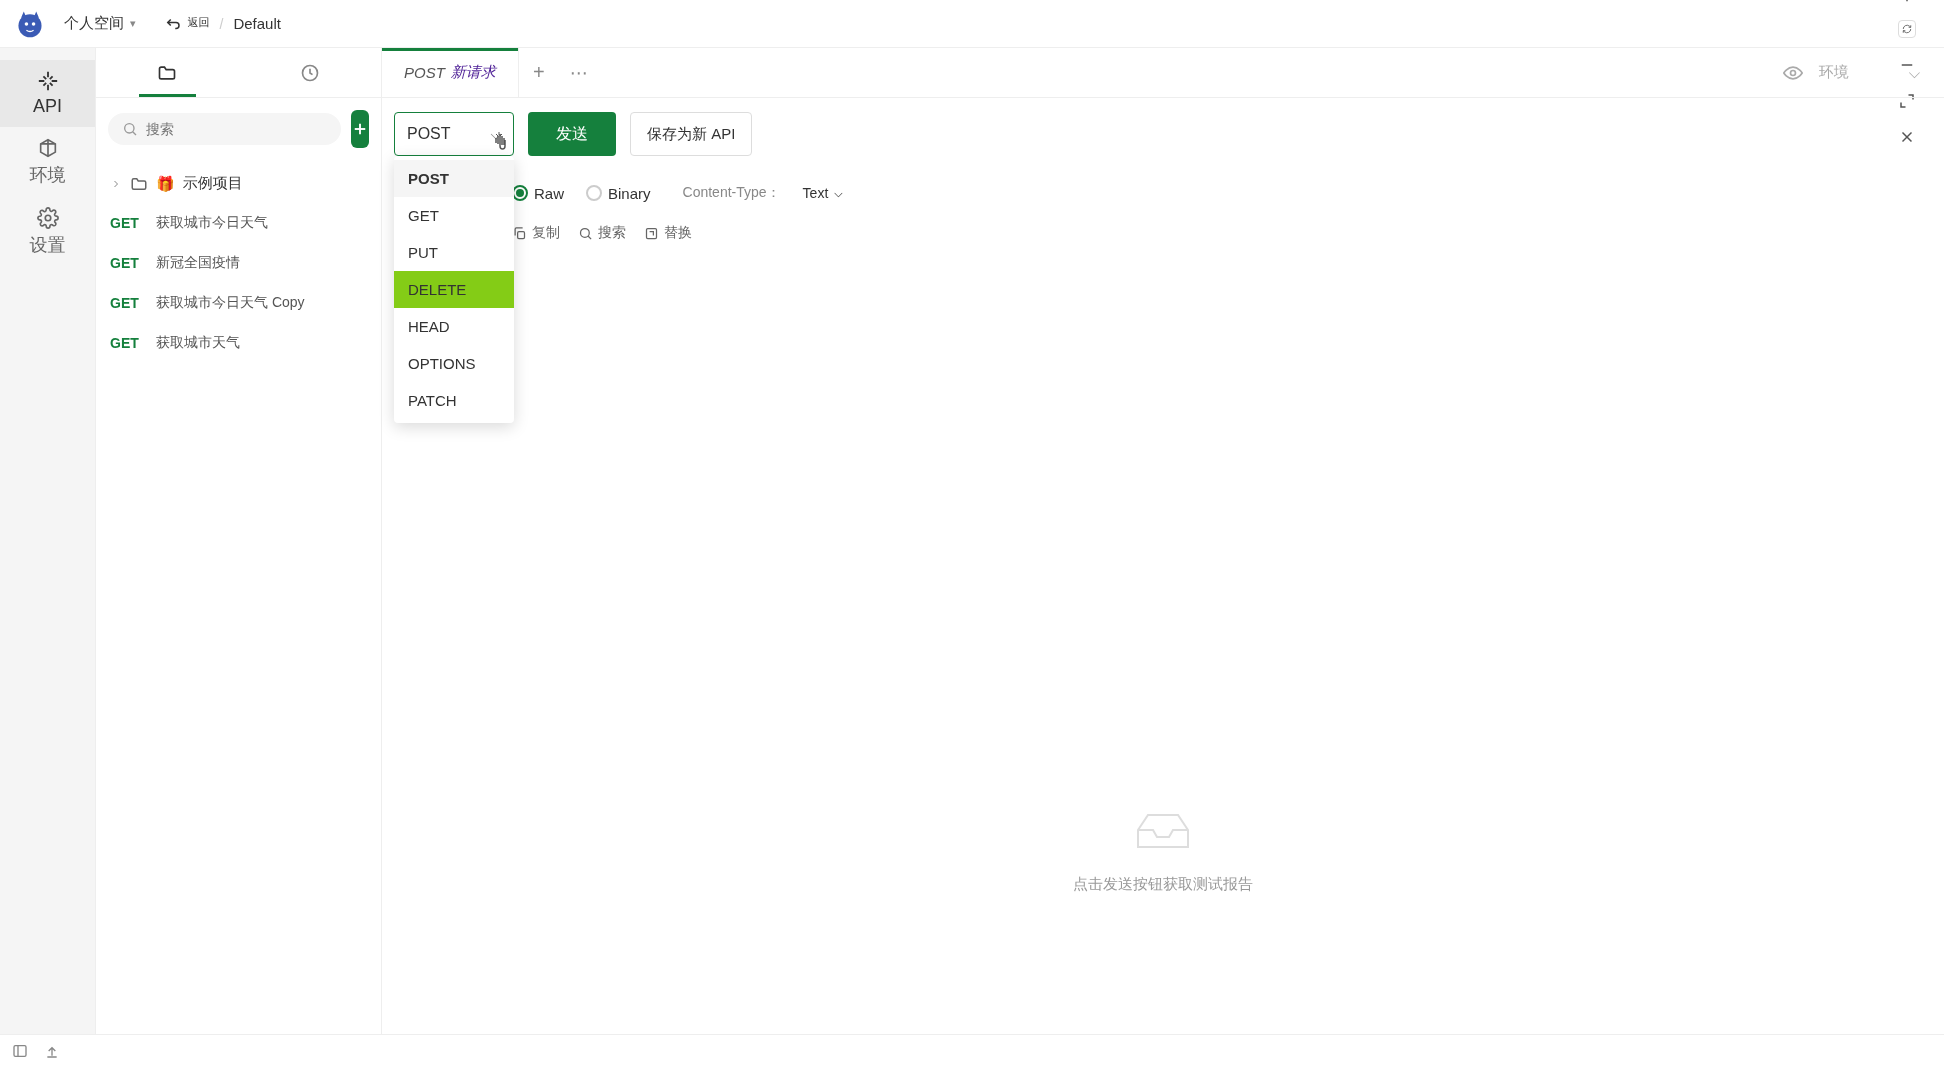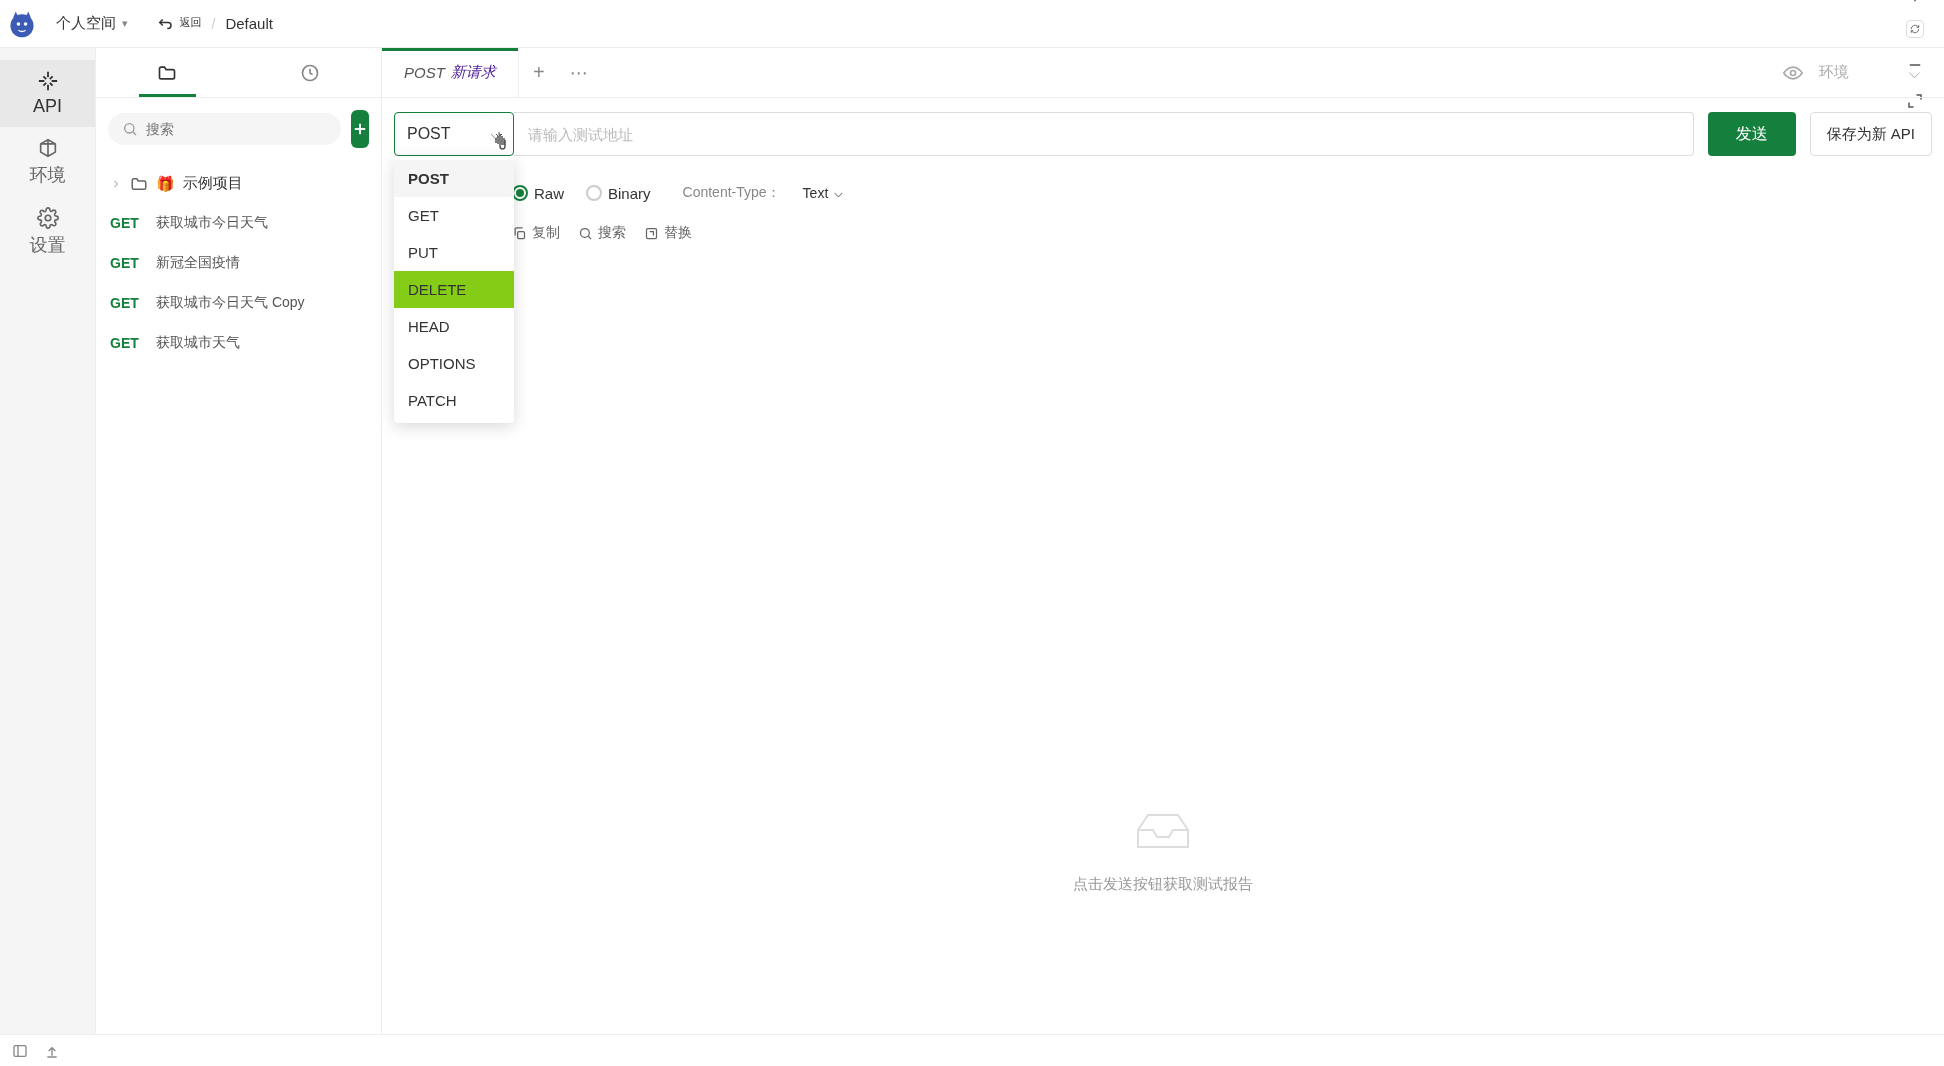--- a/index.html
+++ b/index.html
@@ -1,21 +1,21 @@
 <!DOCTYPE html>
 <html><head>
   <meta charset="utf-8">
   <style>
     * { margin: 0; padding: 0; box-sizing: border-box; }
     body { font-family: -apple-system, "PingFang SC", "Microsoft YaHei", sans-serif; font-size: 14px; color: #333; background: #fff; overflow: hidden; }
     
     .app { display: flex; flex-direction: column; height: 100vh; width: 100vw; }
     
     
-    .topbar { display: flex; align-items: center; height: 48px; padding: 0 4px; border-bottom: 1px solid #eee; }
+    .topbar { display: flex; align-items: center; height: 48px; padding: 0 12px; border-bottom: 1px solid #eee; }
     .logo { width: 36px; height: 36px; border-radius: 8px; background: #fff; display: flex; align-items: center; justify-content: center; margin-right: 16px; }
     .logo svg { width: 32px; height: 32px; }
     .workspace { display: flex; align-items: center; gap: 6px; font-size: 15px; cursor: pointer; }
     .workspace-chevron { font-size: 11px; color: #888; }
     .back-btn { display: flex; align-items: flex-start; gap: 6px; margin-left: 28px; color: #333; cursor: pointer; font-size: 11px; }
     .breadcrumb-sep { margin: 0 10px; color: #ccc; }
     .breadcrumb-item { font-size: 15px; color: #333; }
     .topbar-right { margin-left: auto; display: flex; align-items: center; gap: 18px; flex-direction: column; }
     .plugin-btn { border: 1px solid #ddd; border-radius: 4px; padding: 4px 10px; font-size: 14px; background: #fff; cursor: pointer; }
     .top-icon { width: 18px; height: 18px; color: #555; cursor: pointer; display: flex; align-items: center; justify-content: center; }
@@ -289,21 +289,20 @@
             <span>⌵</span>
           </div>
         </div>
       </div>
 
       <div class="url-row">
         <div class="method-select">
           <span class="method-select-label">POST</span>
           <span class="method-select-chevron">⌵</span>
         </div>
-        <input class="url-input" placeholder="请输入测试地址" style="">
         <button class="send-btn">发送</button>
         <button class="saveas-btn">保存为新 API</button>
 
         <div class="method-dropdown">
           <div class="method-option selected">POST</div>
           <div class="method-option">GET</div>
           <div class="method-option">PUT</div>
           <div class="method-option" style="background:#84cc16;">DELETE</div>
           <div class="method-option">HEAD</div>
           <div class="method-option">OPTIONS</div>

